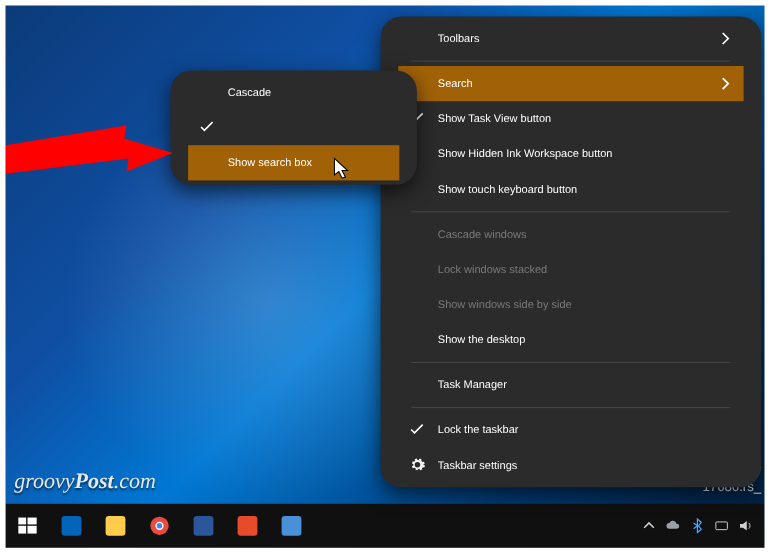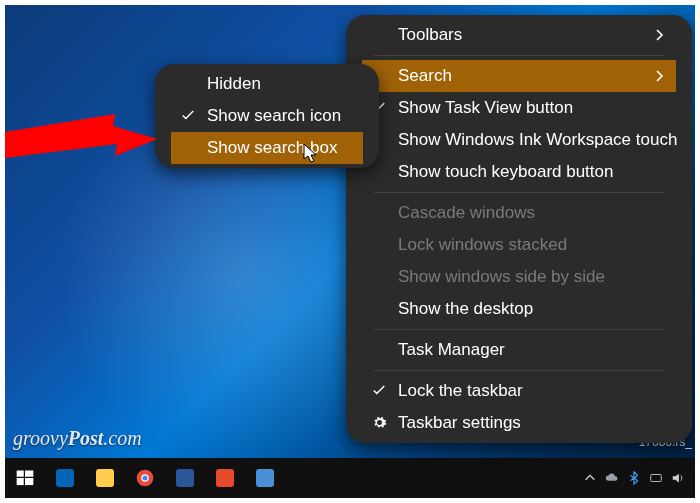--- a/index.html
+++ b/index.html
@@ -18,21 +18,21 @@
   .build{position:absolute;right:8px;bottom:53px;color:#e9e9e9;font-size:12px;text-align:right;line-height:15px;}
   
   .taskbar{position:absolute;left:5px;right:5px;bottom:5px;height:40px;background:#101010;display:flex;align-items:center;}
   .tb-icon{width:40px;height:40px;display:flex;align-items:center;justify-content:center;color:#fff;}
   .tb-icon svg{width:20px;height:20px;}
   .sq{width:18px;height:18px;border-radius:3px;}
   .tray{margin-left:auto;display:flex;align-items:center;padding-right:6px;}
   .tray .ti{width:22px;height:40px;display:flex;align-items:center;justify-content:center;color:#cfcfcf;}
   .tray svg{width:14px;height:14px;}
   
-  .menu{position:absolute;background:#2b2b2b;color:#fff;font-size:17px;box-shadow:0 6px 18px rgba(0,0,0,.6);padding:4px 16px;border-radius:19px;}
+  .menu{position:absolute;background:#2b2b2b;color:#fff;font-size:10px;box-shadow:0 6px 18px rgba(0,0,0,.6);padding:4px 16px;border-radius:19px;}
   .menu .item{height:32px;display:flex;align-items:center;padding:0 16px 0 36px;position:relative;white-space:nowrap;}
   .menu .item.hover{background:#a16207;}
   .menu .item.disabled{color:#7a7a7a;}
   .menu .sep{height:1px;background:#444;margin:4px 12px;}
   .menu .chk{position:absolute;left:10px;top:8px;}
   .menu .sub-arrow{position:absolute;right:12px;top:10px;}
   
   .annot{position:absolute;left:5px;top:104px;}
   
   .cursor{position:absolute;left:303px;top:143px;}
@@ -129,21 +129,21 @@
           <path d="M3 1l5 5-5 5" stroke="#fff" stroke-width="1.6" fill="none"></path>
         </svg>
       </div>
       <div class="item">
         <svg class="chk" width="14" height="14" viewBox="0 0 16 16">
           <path d="M2 8.5l3.5 3.5L14 3.5" stroke="#fff" stroke-width="1.6" fill="none"></path>
         </svg>
         <span>Show Task View button</span>
       </div>
       <div class="item">
-        <span>Show Windows Ink Workspace touch</span>
+        <span>Show Hidden Ink Workspace button</span>
       </div>
       <div class="item">
         <span>Show touch keyboard button</span>
       </div>
       <div class="sep"></div>
       <div class="item disabled">
         <span>Cascade windows</span>
       </div>
       <div class="item disabled">
         <span>Lock windows stacked</span>
@@ -168,27 +168,26 @@
       <div class="item">
         <svg class="chk" width="15" height="15" viewBox="0 0 24 24">
           <path fill="#fff" d="M12 8a4 4 0 100 8 4 4 0 000-8zm9 4l2 1-1 3-2-.5a8 8 0 01-1.5 1.5l.5 2-3 1-1-2a8 8 0 01-2 0l-1 2-3-1 .5-2A8 8 0 017 16.5L5 17l-1-3 2-1a8 8 0 010-2l-2-1 1-3 2 .5A8 8 0 018.5 6L8 4l3-1 1 2a8 8 0 012 0l1-2 3 1-.5 2A8 8 0 0119.5 8l2-.5 1 3-2 1a8 8 0 010 2z" opacity=".95"></path>
         </svg>
         <span>Taskbar settings</span>
       </div>
     </div>
 
   <div class="menu" id="submenu" style="left:155px;top:64px;width:192px;">
       <div class="item">
-        <span>Hidden</span>
+        <span>Cascade</span>
       </div>
       <div class="item">
         <svg class="chk" width="14" height="14" viewBox="0 0 16 16">
           <path d="M2 8.5l3.5 3.5L14 3.5" stroke="#fff" stroke-width="1.6" fill="none"></path>
         </svg>
-        <span>Show search icon</span>
       </div>
       <div class="item hover">
         <span>Show search box</span>
       </div>
     </div>
 
   <svg class="annot" width="160" height="80">
     <defs></defs>
     <polygon points="0,28 110,10 108,22 152,35 110,52 112,40 0,54" fill="#ff0000"></polygon>
   </svg>

